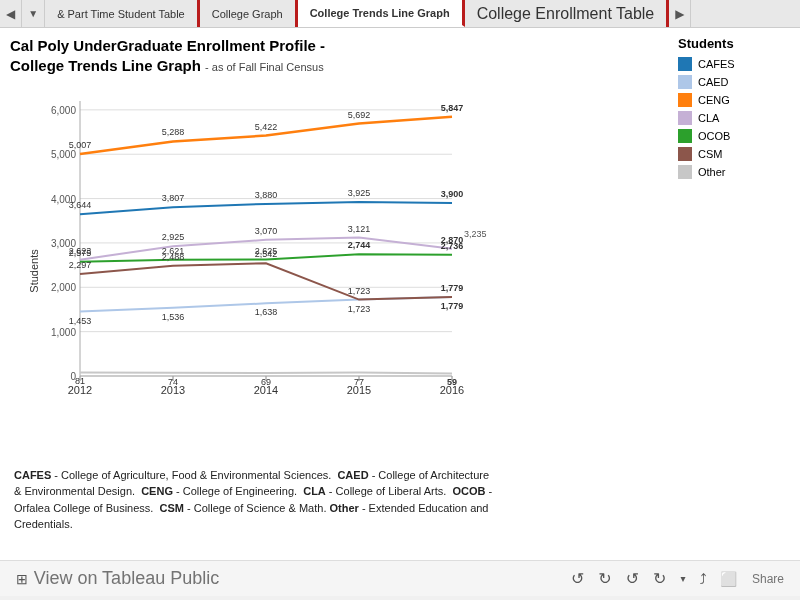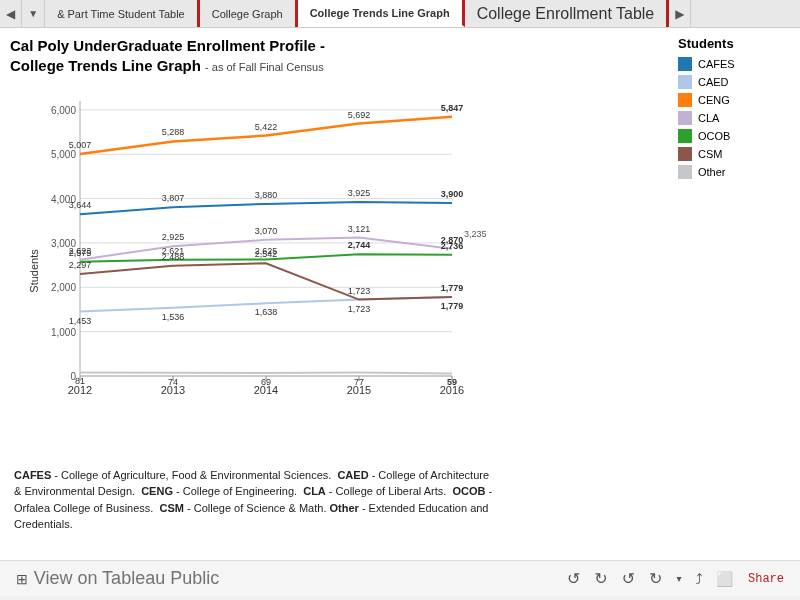--- a/index.html
+++ b/index.html
@@ -188,15 +188,15 @@
     <span style="color:#737373; cursor:pointer; font-size:18px;">View on Tableau Public</span>
   </div>
   <div style="display:flex; align-items:center; gap:14px;">
     <span style="font-size:16px; cursor:pointer; color:#555;">↺</span>
     <span style="font-size:16px; cursor:pointer; color:#555;">↻</span>
     <span style="font-size:16px; cursor:pointer; color:#555;">↺</span>
     <span style="font-size:16px; cursor:pointer; color:#555;">↻</span>
     <span style="font-size:10px; cursor:pointer;">▾</span>
     <span style="font-size:14px; cursor:pointer;">⤴</span>
     <span style="font-size:14px; cursor:pointer;">⬜</span>
-    <span style="color:#b91c1c; cursor:pointer; font-size:12px;font-family:Liberation Mono, monospace;">Share</span>
+    <span style="color:#737373; cursor:pointer; font-size:12px;">Share</span>
   </div>
 </div>
 
 </body></html>

